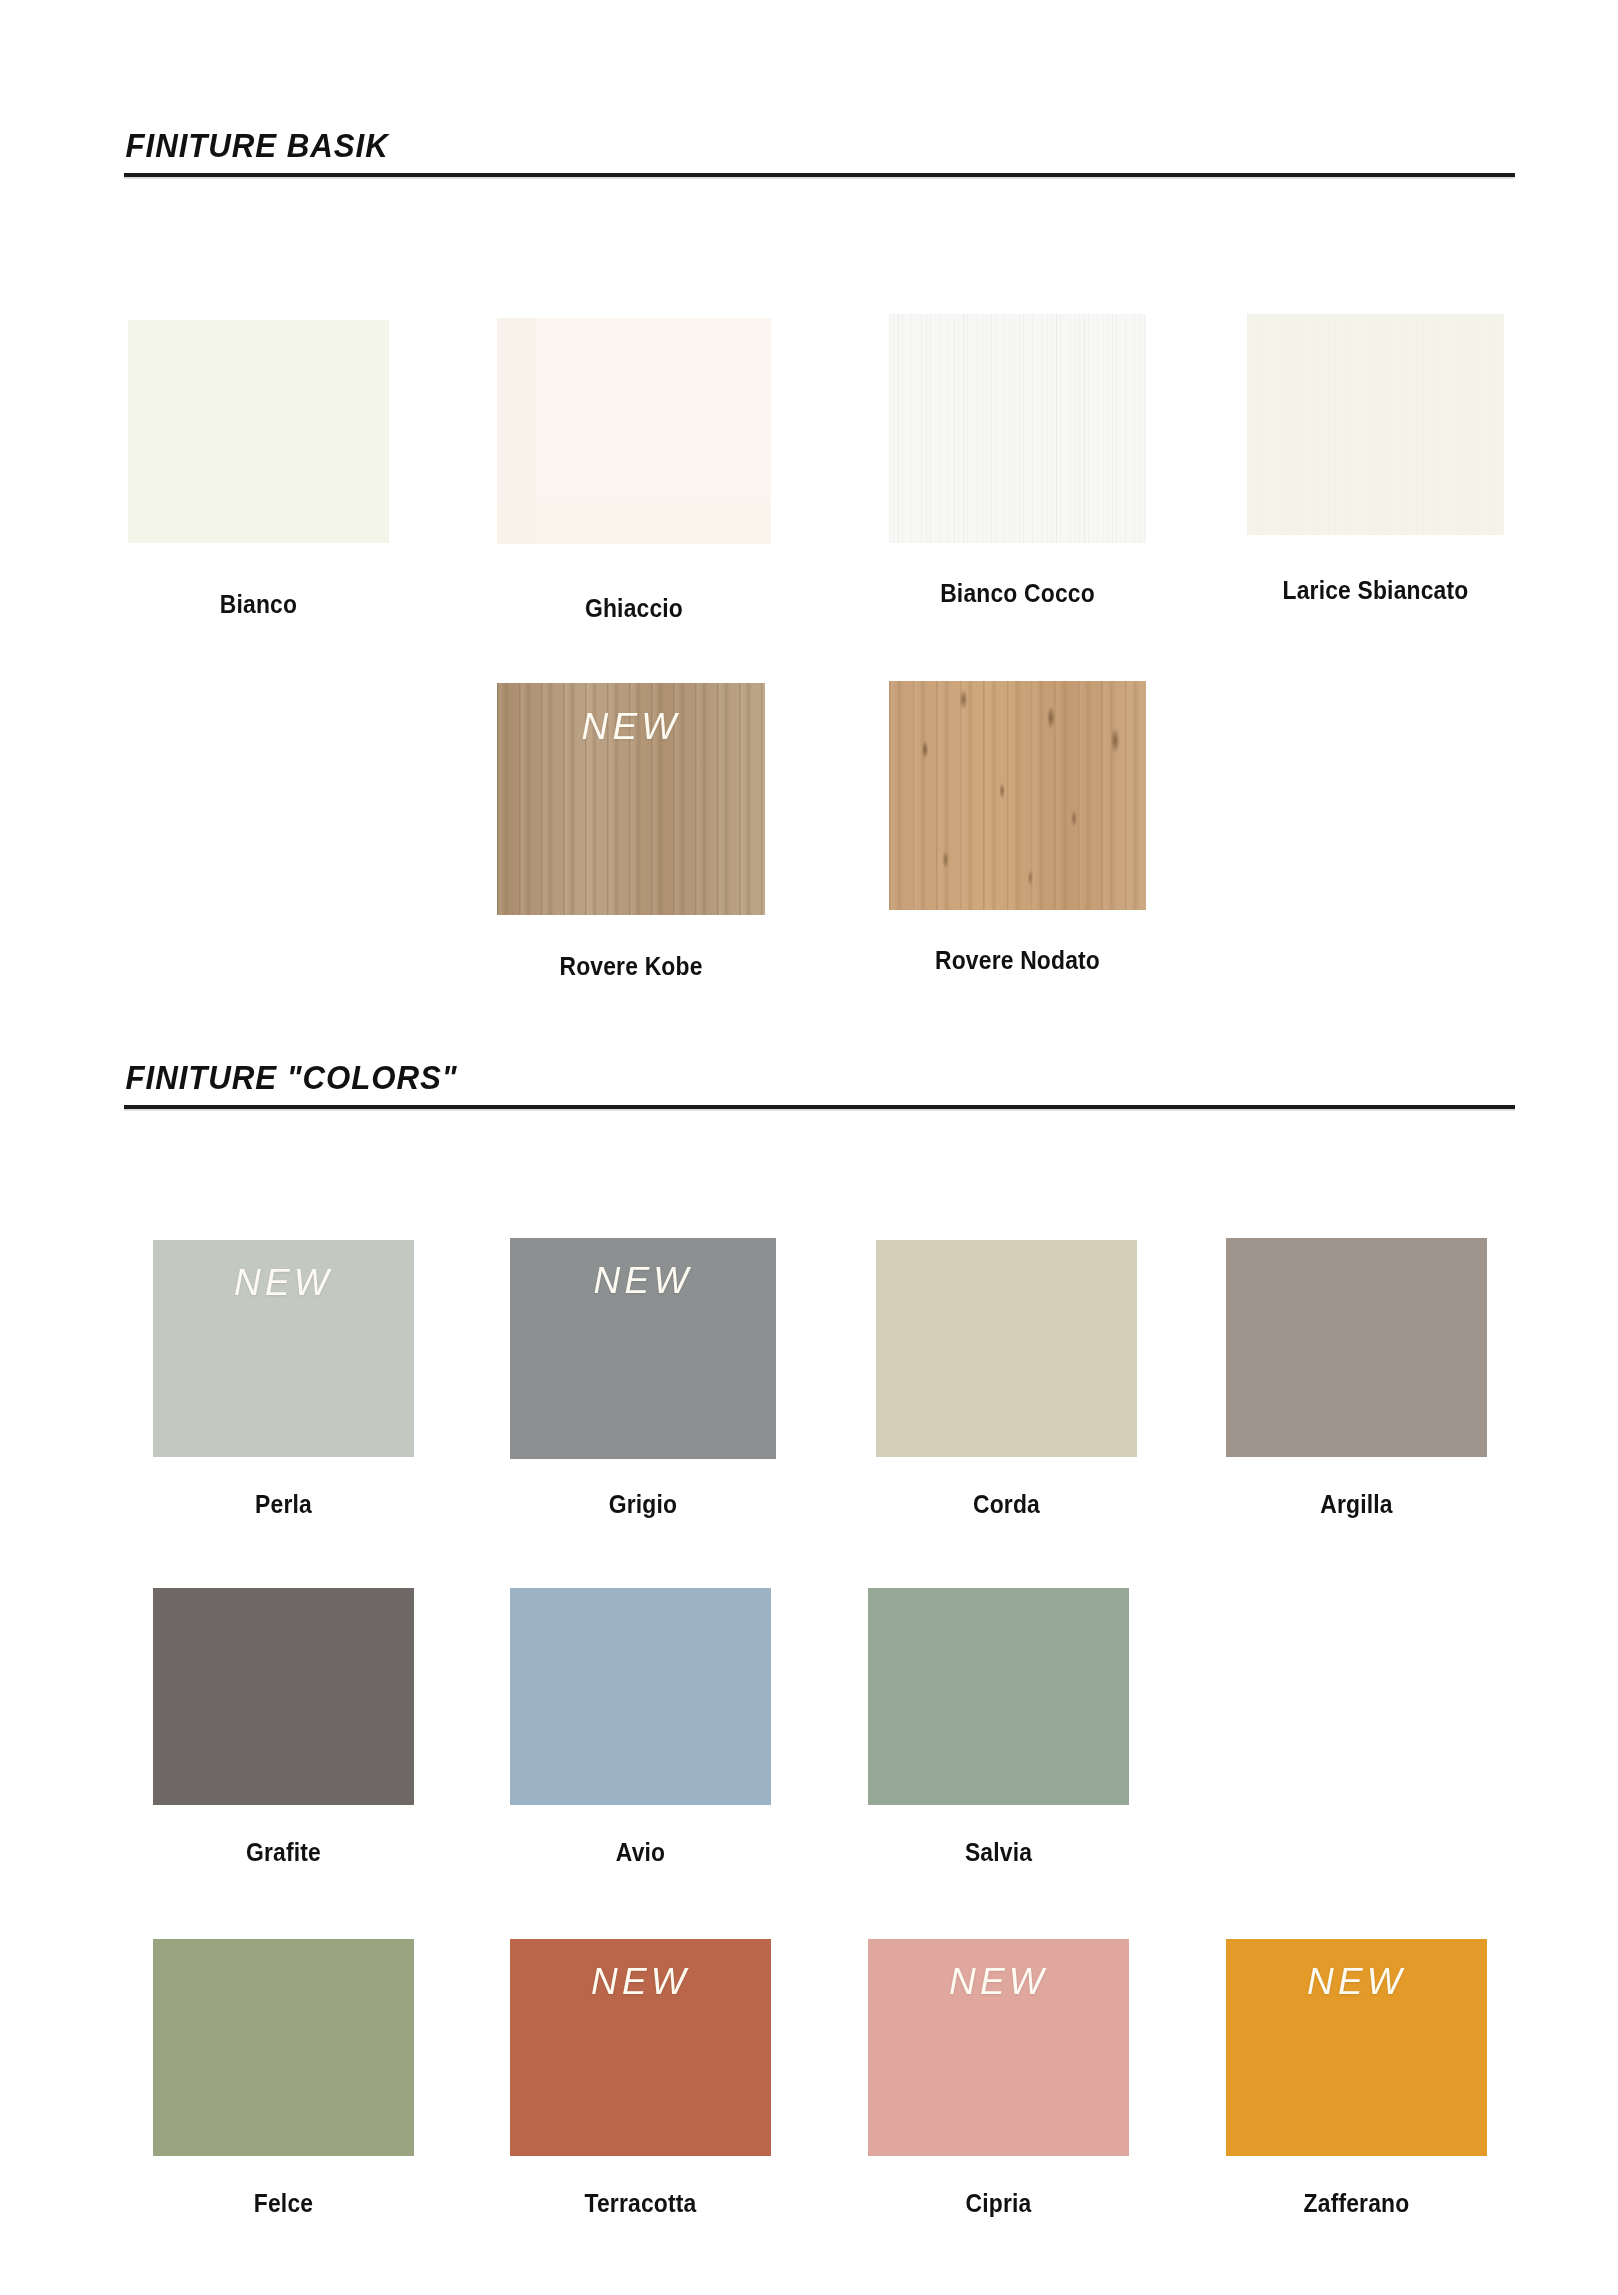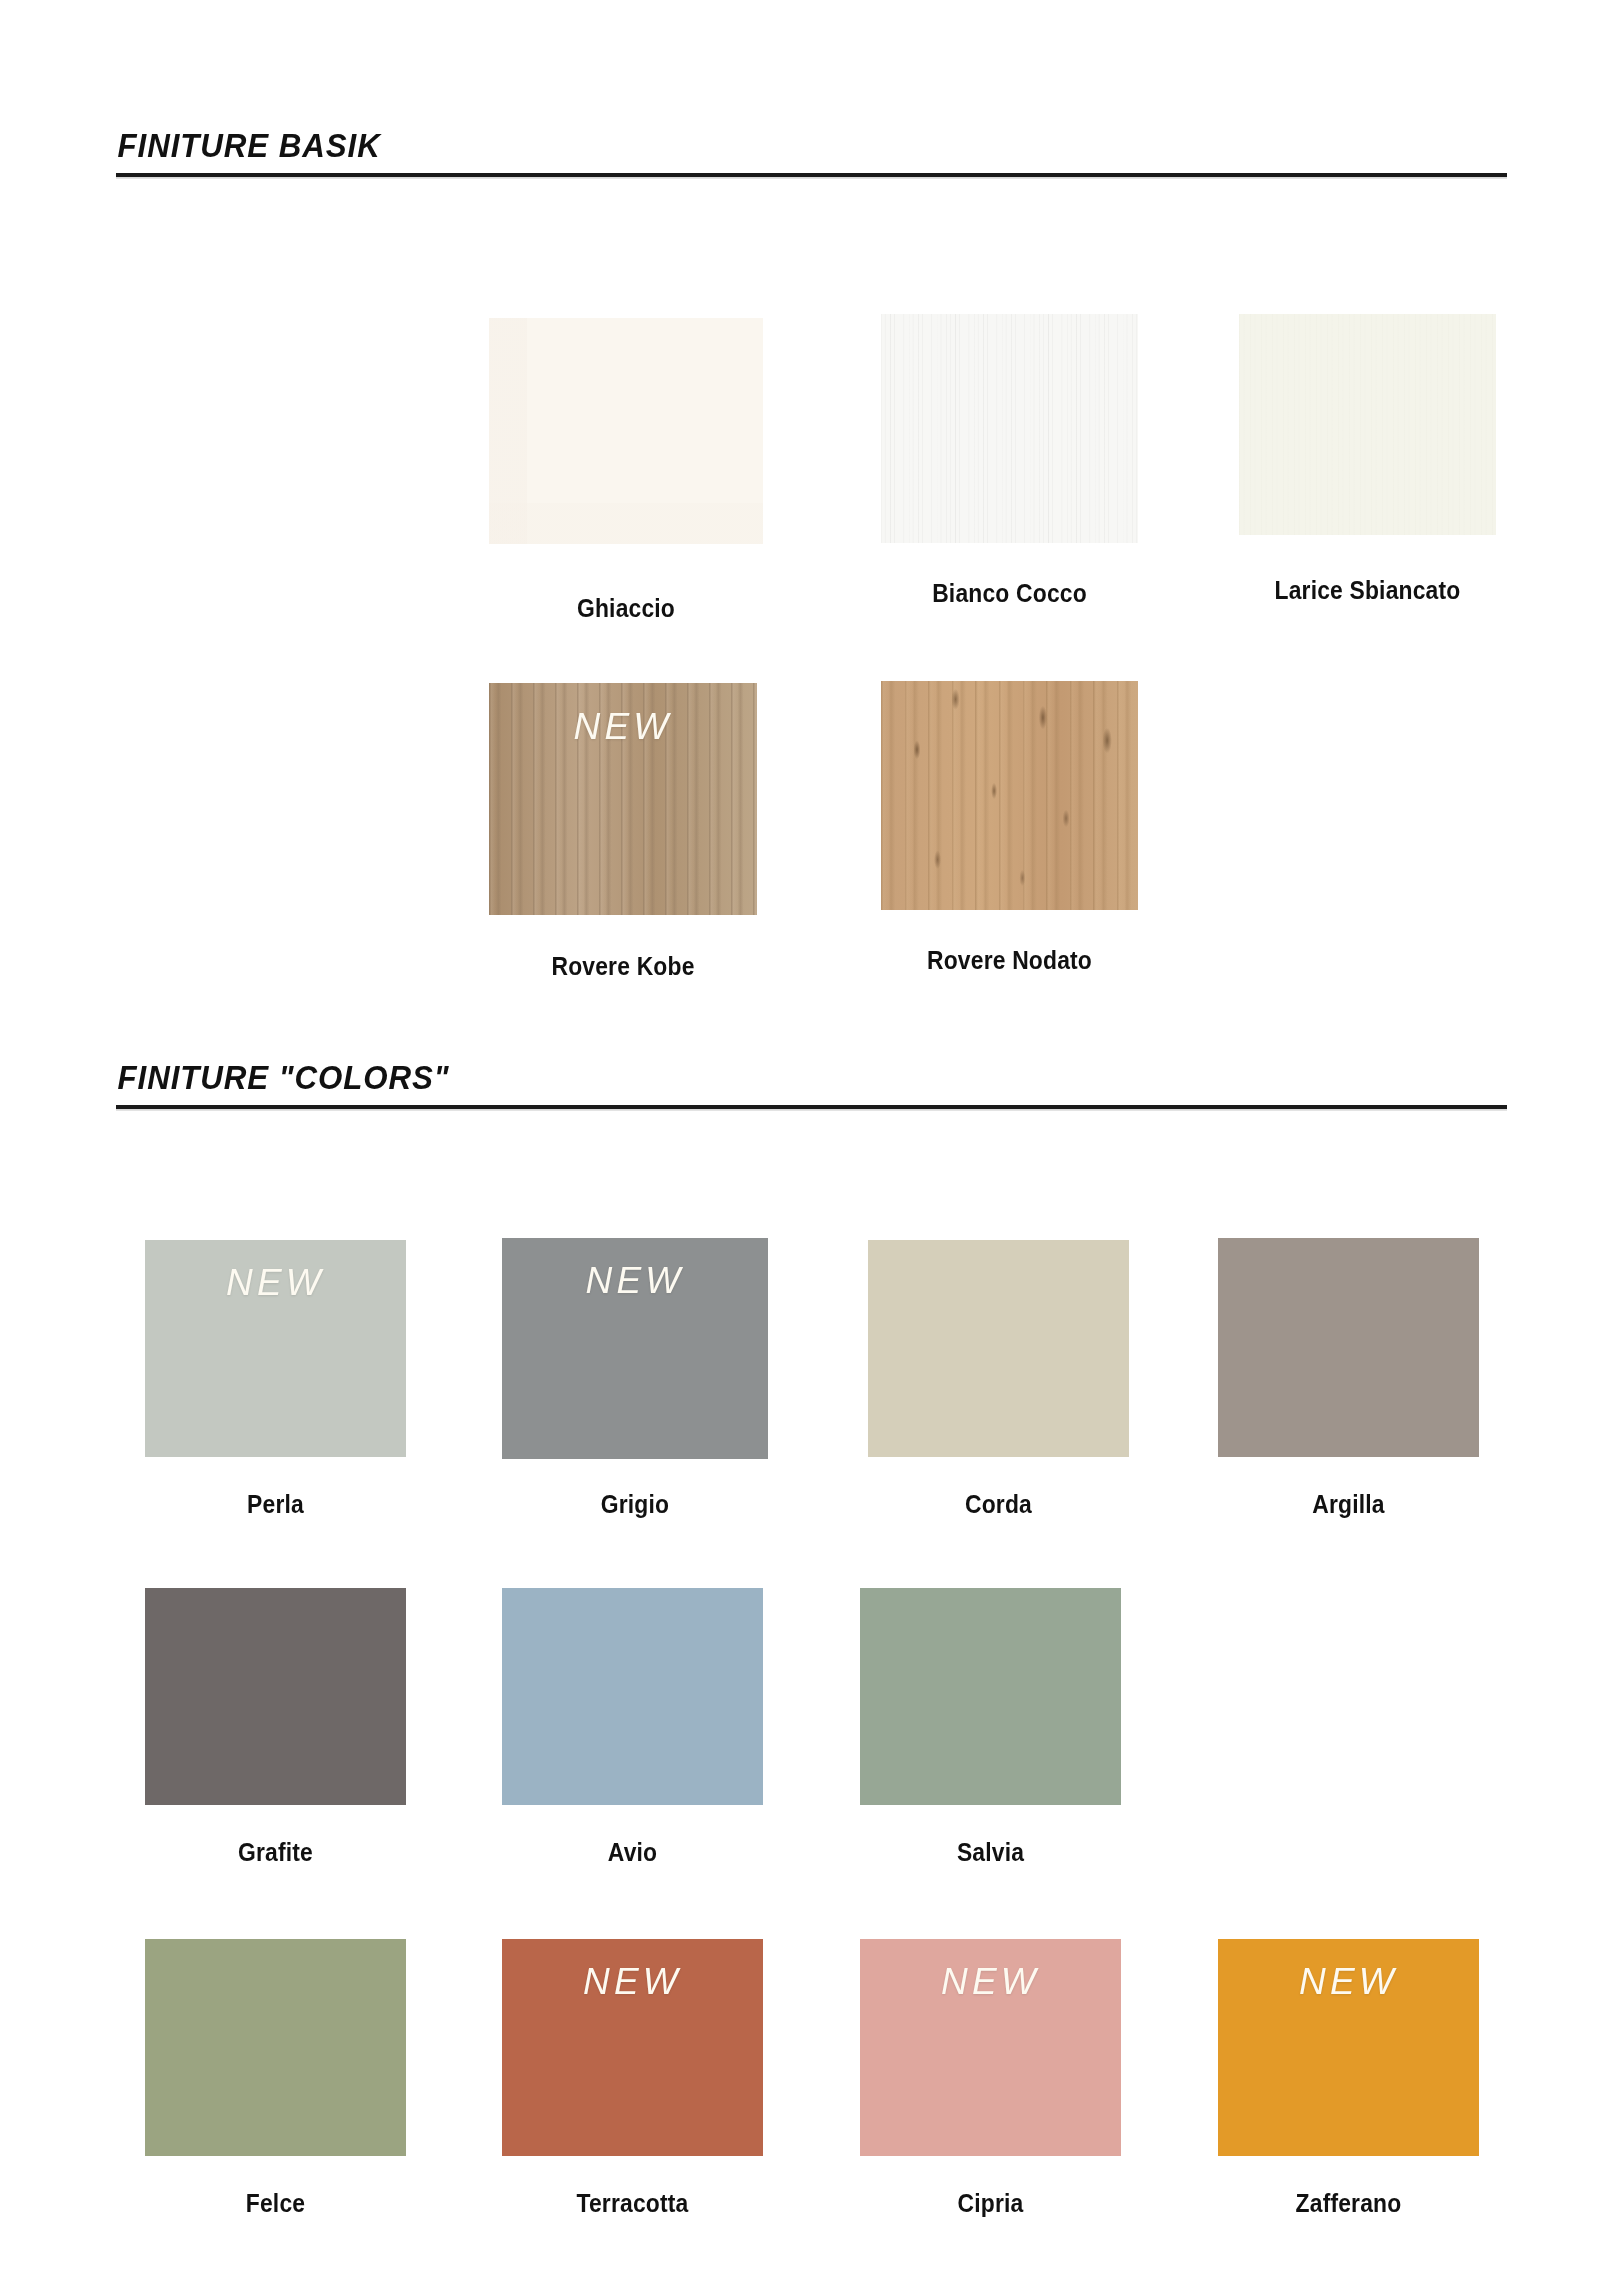--- a/index.html
+++ b/index.html
@@ -17,21 +17,21 @@
 
   .page {
     position: absolute;
     inset: 0;
     background: #ffffff;
   }
 
   
   .section {
     position: absolute;
-    left: 0;
+    left: 8px;
     width: 1600px;
   }
   .section-header {
     position: relative;
     margin: 0 0 0 116px;
     width: 1391px;
   }
   .section-title {
     font-family: "Liberation Sans", sans-serif;
     font-weight: 700;
@@ -97,20 +97,24 @@
 <div class="page">
 
   <div class="section" style="top:126px;">
     <div class="section-header">
       <div class="section-title">FINITURE BASIK</div>
       <div class="section-rule"></div>
     </div>
 
     <div class="grid" style="height:776px;">
 
+      <div class="cell" style="left:120px; top:143px; width:261px;">
+        <div class="swatch" style="width:261px; height:223px; background:#f3f5e9;"></div>
+        <div class="swatch-label" style="margin-top:46px;">Bianco</div>
+      </div>
 
       <div class="cell" style="left:489px; top:141px; width:274px;">
         <div class="swatch" style="width:274px; height:226px; background:#faf6ef;
                     background-image:
                       linear-gradient(90deg, rgba(246,240,232,0.55) 0 14%, rgba(0,0,0,0) 14% 100%),
                       linear-gradient(0deg, rgba(247,242,234,0.5) 0 18%, rgba(0,0,0,0) 18% 100%);"></div>
         <div class="swatch-label" style="margin-top:49px;">Ghiaccio</div>
       </div>
 
       <div class="cell" style="left:881px; top:137px; width:257px;">

